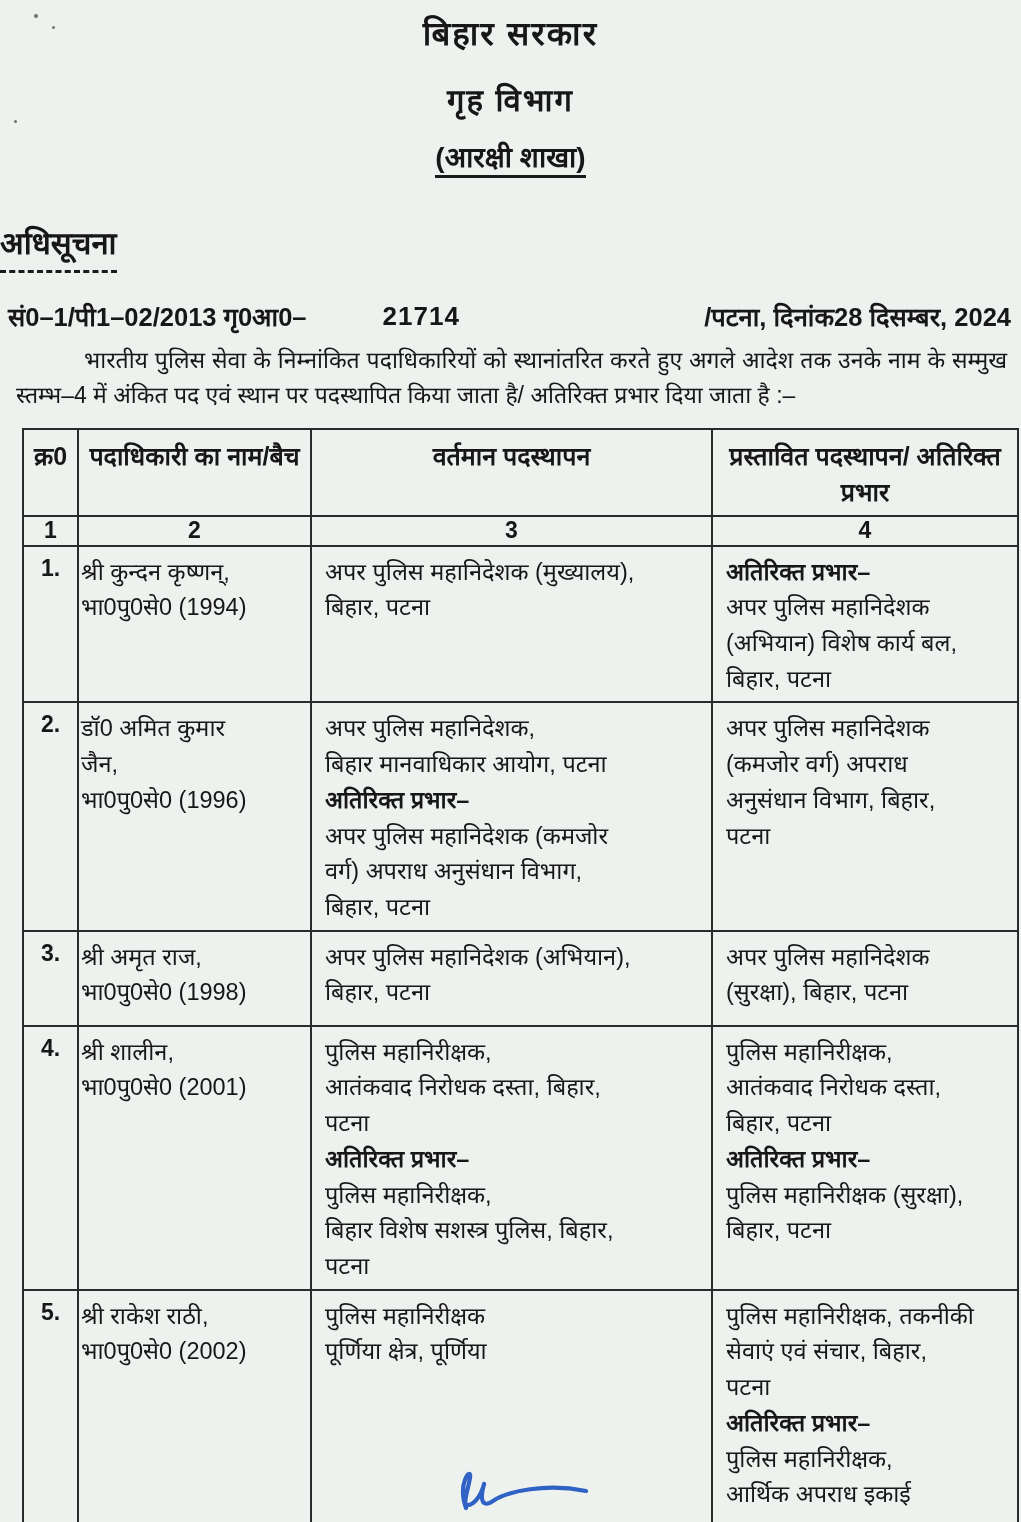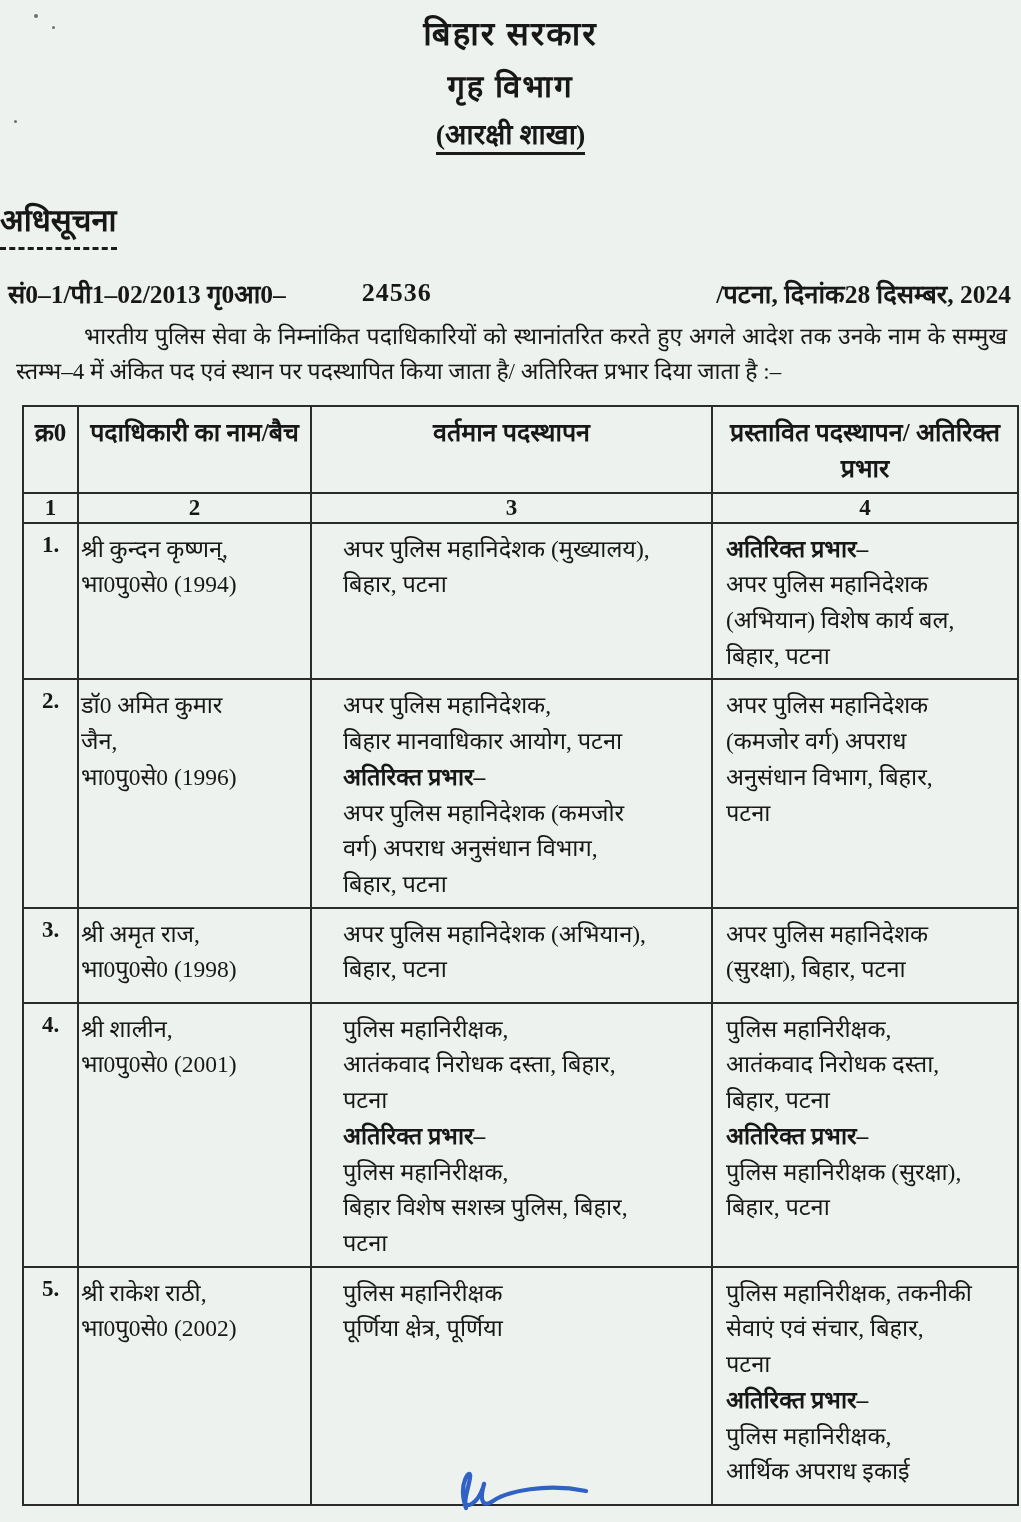--- a/index.html
+++ b/index.html
@@ -3,32 +3,32 @@
 <meta charset="utf-8">
 <style>
   html,body{margin:0;padding:0;}
   body{background:#b9c0bd;}
   .doc{
     position:relative;
     width:1021px;height:1522px;
     margin:0 auto;
     background:#eef2ef;
     color:#171717;
-    font-family:Liberation Serif, serif;
+    font-family:Liberation Sans, sans-serif;
     overflow:hidden;
   }
   .speck{position:absolute;background:#6a736e;border-radius:50%;}
   .s1{left:34px;top:14px;width:4px;height:4px;}
   .s2{left:52px;top:26px;width:3px;height:3px;}
   .s3{left:14px;top:120px;width:3px;height:3px;}
 
   .gov-header{text-align:center;padding-top:10px;font-weight:bold;}
   .gov-line1{font-size:33px;letter-spacing:2px;}
-  .gov-line2{font-size:31px;margin-top:9px;letter-spacing:2px;}
-  .gov-line3{font-size:28px;margin-top:8px;}
+  .gov-line2{font-size:31px;margin-top:23px;letter-spacing:2px;}
+  .gov-line3{font-size:28px;margin-top:17px;}
   .gov-line3 span{border-bottom:3px solid #1b1b1b;padding-bottom:2px;}
   .noti-title{margin-top:46px;font-size:31px;font-weight:bold;text-align:left;}
   .noti-title span{border-bottom:3px dashed #1b1b1b;padding-bottom:9px;}
 
   .ref-line{
     display:flex;align-items:center;
     margin:36px 10px 0 8px;
     font-weight:bold;font-size:25.5px;white-space:nowrap;
   }
   .ref-serial{margin-left:76px;font-size:26px;letter-spacing:1px;}
@@ -50,21 +50,21 @@
     border:2.4px solid #2b2b2b;
     vertical-align:top;
     overflow:hidden;
   }
   th{font-size:25px;font-weight:bold;text-align:center;padding:8px 4px 4px 4px;line-height:1.45;}
   tr.head-row{height:72px;}
   tr.num-row{height:30px;}
   tr.num-row td{text-align:center;font-weight:bold;font-size:23px;padding:0;line-height:1.2;}
   .sno-cell{text-align:center;font-weight:bold;padding-top:8px;font-size:23px;}
   .name-cell{padding:8px 4px 4px 2px;}
-  .current-cell{padding:8px 4px 4px 31px;}
+  .current-cell{padding:8px 4px 4px 13px;}
   .proposed-cell{padding:8px 4px 4px 13px;}
   .name-cell div,.current-cell div,.proposed-cell div{line-height:1.52;}
   .bold-line{font-weight:bold;}
   tr.r1{height:152px;} tr.r2{height:222px;} tr.r3{height:95px;}
   tr.r4{height:242px;} tr.r5{height:238px;}
 
   .signature{position:absolute;left:446px;top:1460px;width:150px;height:60px;}
 </style>
 </head>
 <body>
@@ -76,21 +76,21 @@
 
   <div class="gov-header">
     <div class="gov-line1">बिहार सरकार</div>
     <div class="gov-line2">गृह विभाग</div>
     <div class="gov-line3"><span>(आरक्षी शाखा)</span></div>
     <div class="noti-title"><span>अधिसूचना</span></div>
   </div>
 
   <div class="ref-line">
     <span>सं0–1/पी1–02/2013 गृ0आ0–</span>
-    <span class="ref-serial">24536</span>
+    <span class="ref-serial">21714</span>
     <span class="ref-right">
       <span>/पटना, दिनांक</span>
       <span>28 दिसम्बर, 2024</span>
     </span>
   </div>
 
   <div class="intro">भारतीय पुलिस सेवा के निम्नांकित पदाधिकारियों को स्थानांतरित करते हुए अगले आदेश तक उनके नाम के सम्मुख स्तम्भ–4 में अंकित पद एवं स्थान पर पदस्थापित किया जाता है/ अतिरिक्त प्रभार दिया जाता है :–</div>
 
   <table class="transfer">
     <colgroup>

